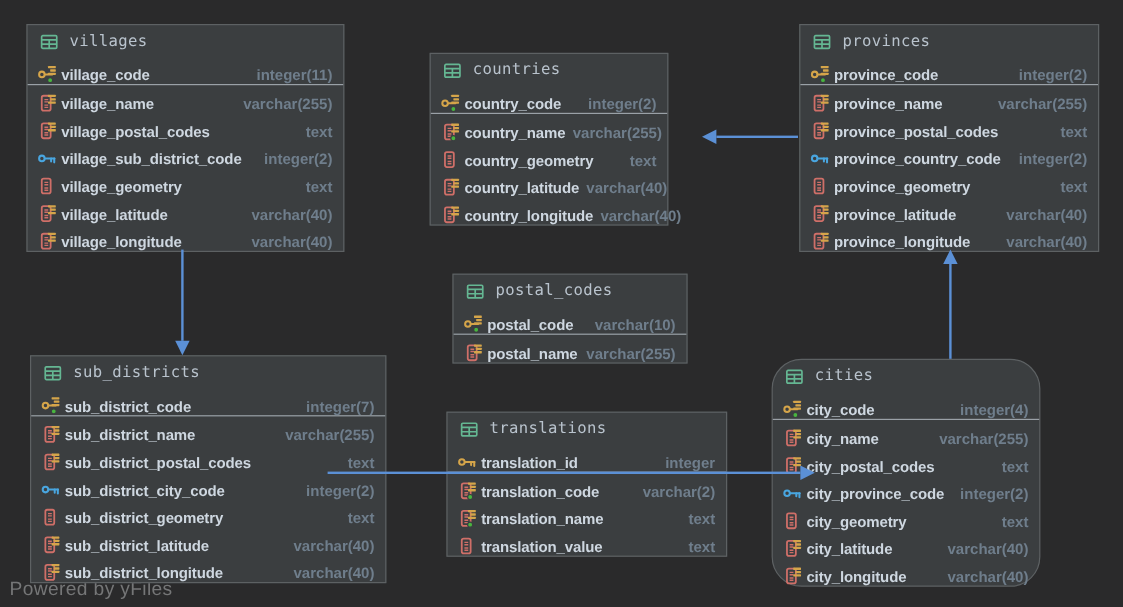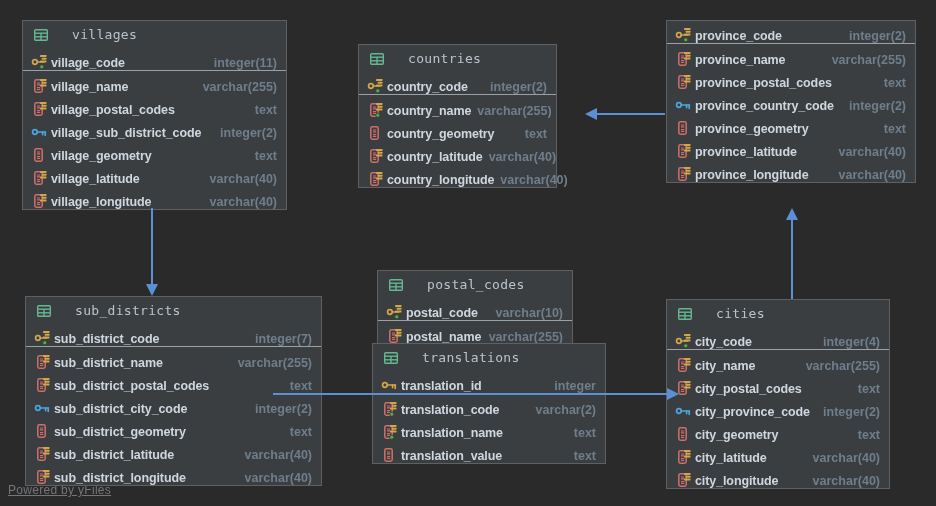--- a/index.html
+++ b/index.html
@@ -7,21 +7,21 @@
     position:relative;width:936px;height:506px;overflow:hidden;
     background:var(--canvas-bg,#2a2a2b);
     font-family:"Liberation Sans",sans-serif;
   }
   .table{
     position:absolute;box-sizing:border-box;z-index:2;
     background:var(--table-bg,#3b3e40);
     border:1px solid var(--table-border,#5d6163);
   }
   .thead{
-    height:27px;display:flex;align-items:center;gap:23px;
+    height:27px;display:flex;align-items:center;gap:9px;
     padding:0 10px;box-sizing:border-box;
   }
   .tname{
     font-family:"DejaVu Sans Mono",monospace;font-size:13px;
     color:var(--table-name-text,#b9c3cd);letter-spacing:.3px;
   }
   .row{
     height:23px;display:flex;align-items:flex-end;
     padding:0 9px 0 8px;box-sizing:border-box;white-space:nowrap;
   }
@@ -35,21 +35,21 @@
   }
   .ctype{
     margin-left:auto;padding-left:6px;font-size:12.5px;
     color:var(--type-text,#6f7e8c);
     font-weight:bold;
   }
   .edge-line{position:absolute;background:var(--edge,#5b90d6);z-index:3;}
   .arrowhead{position:absolute;width:0;height:0;z-index:3;}
   #watermark{
     position:absolute;left:8px;top:483px;z-index:1;
-    font-size:12px;color:var(--watermark-text,#757677);letter-spacing:.3px;text-decoration:underline;
+    font-size:16px;color:var(--watermark-text,#757677);letter-spacing:.3px;
   }
 </style>
 </head>
 <body>
 
 <div id="diagram" style="--canvas-bg: #2a2a2b; --table-bg: #3b3e40; --table-border: #5d6163; --pk-separator: #9aa1a7; --table-name-text: #b9c3cd; --column-name-text: #ced7e0; --type-text: #6f7e8c; --edge: #5b90d6; --icon-gold: #d5a54a; --icon-red: #cf6f68; --icon-blue: #49a6e0; --icon-green: #48b53f; --icon-teal: #65b793; --watermark-text: #757677;">
   <div id="watermark">Powered by yFiles</div>
 <div class="table" style="left: 22px; top: 20px; width: 265px;">
       <div class="thead">
         <span class="hicon">
@@ -268,322 +268,335 @@
               <rect x="10.8" y="3.8" width="4.7" height="1.9" rx=".4"></rect>
               <rect x="9" y="6.6" width="6.5" height="1.9" rx=".4"></rect>
             </g>
           </svg>
         </span>
         <span class="cname">country_longitude</span>
         <span class="ctype">varchar(40)</span>
       </div>
     </div>
     <div class="table" style="left: 666px; top: 20px; width: 250px;">
-      <div class="row pk">
-        <span class="cicon">
-          <svg width="16" height="16" viewBox="0 0 16 16">
-            <g stroke="#d5a54a" fill="none" stroke-width="1.7" stroke-linecap="round">
-              <circle cx="3.9" cy="8" r="2.3"></circle>
-              <path d="M6.4 8 H12.5"></path>
-            </g>
-            <g fill="#d5a54a">
-              <rect x="9" y="1" width="6.5" height="1.9" rx=".4"></rect>
-              <rect x="10.8" y="3.8" width="4.7" height="1.9" rx=".4"></rect>
-              <rect x="9" y="6.6" width="6.5" height="1.9" rx=".4"></rect>
-            </g>
-            <circle cx="10.8" cy="12.8" r="2.1" fill="#48b53f" stroke="#3b3e40" stroke-width="1"></circle>
-          </svg>
-        </span>
-        <span class="cname">province_code</span>
-        <span class="ctype">integer(2)</span>
-      </div>
-      <div class="row">
-        <span class="cicon">
-          <svg width="16" height="16" viewBox="0 0 16 16">
-            <g stroke="#cf6f68" fill="none">
-              <rect x="3.8" y="1.8" width="7.4" height="12.4" rx="1.6" stroke-width="1.5"></rect>
-              <path d="M6 5 H9.2 M6 6.9 H9.2 M6 9.6 H9.2 M6 11.5 H9.2" stroke-width="1.2"></path>
-            </g>
-            <g fill="#d5a54a">
-              <rect x="9" y="1" width="6.5" height="1.9" rx=".4"></rect>
-              <rect x="10.8" y="3.8" width="4.7" height="1.9" rx=".4"></rect>
-              <rect x="9" y="6.6" width="6.5" height="1.9" rx=".4"></rect>
-            </g>
-          </svg>
-        </span>
-        <span class="cname">province_name</span>
-        <span class="ctype">varchar(255)</span>
-      </div>
-      <div class="row">
-        <span class="cicon">
-          <svg width="16" height="16" viewBox="0 0 16 16">
-            <g stroke="#cf6f68" fill="none">
-              <rect x="3.8" y="1.8" width="7.4" height="12.4" rx="1.6" stroke-width="1.5"></rect>
-              <path d="M6 5 H9.2 M6 6.9 H9.2 M6 9.6 H9.2 M6 11.5 H9.2" stroke-width="1.2"></path>
-            </g>
-            <g fill="#d5a54a">
-              <rect x="9" y="1" width="6.5" height="1.9" rx=".4"></rect>
-              <rect x="10.8" y="3.8" width="4.7" height="1.9" rx=".4"></rect>
-              <rect x="9" y="6.6" width="6.5" height="1.9" rx=".4"></rect>
-            </g>
-          </svg>
-        </span>
-        <span class="cname">province_postal_codes</span>
-        <span class="ctype">text</span>
-      </div>
-      <div class="row">
-        <span class="cicon">
-          <svg width="16" height="16" viewBox="0 0 16 16">
-            <g stroke="#49a6e0" fill="none" stroke-width="1.7" stroke-linecap="round">
-              <circle cx="3.9" cy="8" r="2.3"></circle>
-              <path d="M6.4 8 H14.4"></path>
-              <path d="M11.6 8 V10.6"></path>
-              <path d="M14.2 8 V11.3"></path>
-            </g>
-          </svg>
-        </span>
-        <span class="cname">province_country_code</span>
-        <span class="ctype">integer(2)</span>
-      </div>
-      <div class="row">
-        <span class="cicon">
-          <svg width="16" height="16" viewBox="0 0 16 16">
-            <g stroke="#cf6f68" fill="none">
-              <rect x="3.8" y="1.8" width="7.4" height="12.4" rx="1.6" stroke-width="1.5"></rect>
-              <path d="M6 5 H9.2 M6 6.9 H9.2 M6 9.6 H9.2 M6 11.5 H9.2" stroke-width="1.2"></path>
-            </g>
-          </svg>
-        </span>
-        <span class="cname">province_geometry</span>
-        <span class="ctype">text</span>
-      </div>
-      <div class="row">
-        <span class="cicon">
-          <svg width="16" height="16" viewBox="0 0 16 16">
-            <g stroke="#cf6f68" fill="none">
-              <rect x="3.8" y="1.8" width="7.4" height="12.4" rx="1.6" stroke-width="1.5"></rect>
-              <path d="M6 5 H9.2 M6 6.9 H9.2 M6 9.6 H9.2 M6 11.5 H9.2" stroke-width="1.2"></path>
-            </g>
-            <g fill="#d5a54a">
-              <rect x="9" y="1" width="6.5" height="1.9" rx=".4"></rect>
-              <rect x="10.8" y="3.8" width="4.7" height="1.9" rx=".4"></rect>
-              <rect x="9" y="6.6" width="6.5" height="1.9" rx=".4"></rect>
-            </g>
-          </svg>
-        </span>
-        <span class="cname">province_latitude</span>
-        <span class="ctype">varchar(40)</span>
-      </div>
-      <div class="row">
-        <span class="cicon">
-          <svg width="16" height="16" viewBox="0 0 16 16">
-            <g stroke="#cf6f68" fill="none">
-              <rect x="3.8" y="1.8" width="7.4" height="12.4" rx="1.6" stroke-width="1.5"></rect>
-              <path d="M6 5 H9.2 M6 6.9 H9.2 M6 9.6 H9.2 M6 11.5 H9.2" stroke-width="1.2"></path>
-            </g>
-            <g fill="#d5a54a">
-              <rect x="9" y="1" width="6.5" height="1.9" rx=".4"></rect>
-              <rect x="10.8" y="3.8" width="4.7" height="1.9" rx=".4"></rect>
-              <rect x="9" y="6.6" width="6.5" height="1.9" rx=".4"></rect>
-            </g>
-          </svg>
-        </span>
-        <span class="cname">province_longitude</span>
-        <span class="ctype">varchar(40)</span>
-      </div>
-    </div>
-    <div class="table" style="left: 25px; top: 296px; width: 297px;">
       <div class="thead">
         <span class="hicon">
           <svg width="16" height="16" viewBox="0 0 16 16">
             <g fill="none" stroke="#65b793" stroke-width="1.4">
               <rect x="1.7" y="2.7" width="12.6" height="10.6" rx="1"></rect>
               <line x1="1.7" y1="6.2" x2="14.3" y2="6.2"></line>
               <line x1="8" y1="6.2" x2="8" y2="13.3"></line>
               <line x1="1.7" y1="9.8" x2="14.3" y2="9.8"></line>
             </g>
           </svg>
         </span>
-        <span class="tname">sub_districts</span>
+        <span class="tname">provinces</span>
       </div>
       <div class="row pk">
         <span class="cicon">
           <svg width="16" height="16" viewBox="0 0 16 16">
             <g stroke="#d5a54a" fill="none" stroke-width="1.7" stroke-linecap="round">
               <circle cx="3.9" cy="8" r="2.3"></circle>
               <path d="M6.4 8 H12.5"></path>
             </g>
             <g fill="#d5a54a">
               <rect x="9" y="1" width="6.5" height="1.9" rx=".4"></rect>
               <rect x="10.8" y="3.8" width="4.7" height="1.9" rx=".4"></rect>
               <rect x="9" y="6.6" width="6.5" height="1.9" rx=".4"></rect>
             </g>
             <circle cx="10.8" cy="12.8" r="2.1" fill="#48b53f" stroke="#3b3e40" stroke-width="1"></circle>
           </svg>
         </span>
-        <span class="cname">sub_district_code</span>
-        <span class="ctype">integer(7)</span>
-      </div>
-      <div class="row">
-        <span class="cicon">
-          <svg width="16" height="16" viewBox="0 0 16 16">
-            <g stroke="#cf6f68" fill="none">
-              <rect x="3.8" y="1.8" width="7.4" height="12.4" rx="1.6" stroke-width="1.5"></rect>
-              <path d="M6 5 H9.2 M6 6.9 H9.2 M6 9.6 H9.2 M6 11.5 H9.2" stroke-width="1.2"></path>
-            </g>
-            <g fill="#d5a54a">
-              <rect x="9" y="1" width="6.5" height="1.9" rx=".4"></rect>
-              <rect x="10.8" y="3.8" width="4.7" height="1.9" rx=".4"></rect>
-              <rect x="9" y="6.6" width="6.5" height="1.9" rx=".4"></rect>
-            </g>
-          </svg>
-        </span>
-        <span class="cname">sub_district_name</span>
+        <span class="cname">province_code</span>
+        <span class="ctype">integer(2)</span>
+      </div>
+      <div class="row">
+        <span class="cicon">
+          <svg width="16" height="16" viewBox="0 0 16 16">
+            <g stroke="#cf6f68" fill="none">
+              <rect x="3.8" y="1.8" width="7.4" height="12.4" rx="1.6" stroke-width="1.5"></rect>
+              <path d="M6 5 H9.2 M6 6.9 H9.2 M6 9.6 H9.2 M6 11.5 H9.2" stroke-width="1.2"></path>
+            </g>
+            <g fill="#d5a54a">
+              <rect x="9" y="1" width="6.5" height="1.9" rx=".4"></rect>
+              <rect x="10.8" y="3.8" width="4.7" height="1.9" rx=".4"></rect>
+              <rect x="9" y="6.6" width="6.5" height="1.9" rx=".4"></rect>
+            </g>
+          </svg>
+        </span>
+        <span class="cname">province_name</span>
         <span class="ctype">varchar(255)</span>
       </div>
       <div class="row">
         <span class="cicon">
           <svg width="16" height="16" viewBox="0 0 16 16">
             <g stroke="#cf6f68" fill="none">
               <rect x="3.8" y="1.8" width="7.4" height="12.4" rx="1.6" stroke-width="1.5"></rect>
               <path d="M6 5 H9.2 M6 6.9 H9.2 M6 9.6 H9.2 M6 11.5 H9.2" stroke-width="1.2"></path>
             </g>
             <g fill="#d5a54a">
               <rect x="9" y="1" width="6.5" height="1.9" rx=".4"></rect>
               <rect x="10.8" y="3.8" width="4.7" height="1.9" rx=".4"></rect>
               <rect x="9" y="6.6" width="6.5" height="1.9" rx=".4"></rect>
             </g>
           </svg>
         </span>
-        <span class="cname">sub_district_postal_codes</span>
+        <span class="cname">province_postal_codes</span>
         <span class="ctype">text</span>
       </div>
       <div class="row">
         <span class="cicon">
           <svg width="16" height="16" viewBox="0 0 16 16">
             <g stroke="#49a6e0" fill="none" stroke-width="1.7" stroke-linecap="round">
               <circle cx="3.9" cy="8" r="2.3"></circle>
               <path d="M6.4 8 H14.4"></path>
               <path d="M11.6 8 V10.6"></path>
               <path d="M14.2 8 V11.3"></path>
             </g>
           </svg>
         </span>
-        <span class="cname">sub_district_city_code</span>
+        <span class="cname">province_country_code</span>
         <span class="ctype">integer(2)</span>
       </div>
       <div class="row">
         <span class="cicon">
           <svg width="16" height="16" viewBox="0 0 16 16">
             <g stroke="#cf6f68" fill="none">
               <rect x="3.8" y="1.8" width="7.4" height="12.4" rx="1.6" stroke-width="1.5"></rect>
               <path d="M6 5 H9.2 M6 6.9 H9.2 M6 9.6 H9.2 M6 11.5 H9.2" stroke-width="1.2"></path>
             </g>
           </svg>
         </span>
-        <span class="cname">sub_district_geometry</span>
-        <span class="ctype">text</span>
-      </div>
-      <div class="row">
-        <span class="cicon">
-          <svg width="16" height="16" viewBox="0 0 16 16">
-            <g stroke="#cf6f68" fill="none">
-              <rect x="3.8" y="1.8" width="7.4" height="12.4" rx="1.6" stroke-width="1.5"></rect>
-              <path d="M6 5 H9.2 M6 6.9 H9.2 M6 9.6 H9.2 M6 11.5 H9.2" stroke-width="1.2"></path>
-            </g>
-            <g fill="#d5a54a">
-              <rect x="9" y="1" width="6.5" height="1.9" rx=".4"></rect>
-              <rect x="10.8" y="3.8" width="4.7" height="1.9" rx=".4"></rect>
-              <rect x="9" y="6.6" width="6.5" height="1.9" rx=".4"></rect>
-            </g>
-          </svg>
-        </span>
-        <span class="cname">sub_district_latitude</span>
-        <span class="ctype">varchar(40)</span>
-      </div>
-      <div class="row">
-        <span class="cicon">
-          <svg width="16" height="16" viewBox="0 0 16 16">
-            <g stroke="#cf6f68" fill="none">
-              <rect x="3.8" y="1.8" width="7.4" height="12.4" rx="1.6" stroke-width="1.5"></rect>
-              <path d="M6 5 H9.2 M6 6.9 H9.2 M6 9.6 H9.2 M6 11.5 H9.2" stroke-width="1.2"></path>
-            </g>
-            <g fill="#d5a54a">
-              <rect x="9" y="1" width="6.5" height="1.9" rx=".4"></rect>
-              <rect x="10.8" y="3.8" width="4.7" height="1.9" rx=".4"></rect>
-              <rect x="9" y="6.6" width="6.5" height="1.9" rx=".4"></rect>
-            </g>
-          </svg>
-        </span>
-        <span class="cname">sub_district_longitude</span>
+        <span class="cname">province_geometry</span>
+        <span class="ctype">text</span>
+      </div>
+      <div class="row">
+        <span class="cicon">
+          <svg width="16" height="16" viewBox="0 0 16 16">
+            <g stroke="#cf6f68" fill="none">
+              <rect x="3.8" y="1.8" width="7.4" height="12.4" rx="1.6" stroke-width="1.5"></rect>
+              <path d="M6 5 H9.2 M6 6.9 H9.2 M6 9.6 H9.2 M6 11.5 H9.2" stroke-width="1.2"></path>
+            </g>
+            <g fill="#d5a54a">
+              <rect x="9" y="1" width="6.5" height="1.9" rx=".4"></rect>
+              <rect x="10.8" y="3.8" width="4.7" height="1.9" rx=".4"></rect>
+              <rect x="9" y="6.6" width="6.5" height="1.9" rx=".4"></rect>
+            </g>
+          </svg>
+        </span>
+        <span class="cname">province_latitude</span>
+        <span class="ctype">varchar(40)</span>
+      </div>
+      <div class="row">
+        <span class="cicon">
+          <svg width="16" height="16" viewBox="0 0 16 16">
+            <g stroke="#cf6f68" fill="none">
+              <rect x="3.8" y="1.8" width="7.4" height="12.4" rx="1.6" stroke-width="1.5"></rect>
+              <path d="M6 5 H9.2 M6 6.9 H9.2 M6 9.6 H9.2 M6 11.5 H9.2" stroke-width="1.2"></path>
+            </g>
+            <g fill="#d5a54a">
+              <rect x="9" y="1" width="6.5" height="1.9" rx=".4"></rect>
+              <rect x="10.8" y="3.8" width="4.7" height="1.9" rx=".4"></rect>
+              <rect x="9" y="6.6" width="6.5" height="1.9" rx=".4"></rect>
+            </g>
+          </svg>
+        </span>
+        <span class="cname">province_longitude</span>
         <span class="ctype">varchar(40)</span>
       </div>
     </div>
-    <div class="table" style="left: 377px; top: 228px; width: 196px; margin-top: 42px;">
+    <div class="table" style="left: 25px; top: 296px; width: 297px;">
       <div class="thead">
         <span class="hicon">
           <svg width="16" height="16" viewBox="0 0 16 16">
             <g fill="none" stroke="#65b793" stroke-width="1.4">
               <rect x="1.7" y="2.7" width="12.6" height="10.6" rx="1"></rect>
               <line x1="1.7" y1="6.2" x2="14.3" y2="6.2"></line>
               <line x1="8" y1="6.2" x2="8" y2="13.3"></line>
               <line x1="1.7" y1="9.8" x2="14.3" y2="9.8"></line>
             </g>
           </svg>
         </span>
-        <span class="tname">postal_codes</span>
+        <span class="tname">sub_districts</span>
       </div>
       <div class="row pk">
         <span class="cicon">
           <svg width="16" height="16" viewBox="0 0 16 16">
             <g stroke="#d5a54a" fill="none" stroke-width="1.7" stroke-linecap="round">
               <circle cx="3.9" cy="8" r="2.3"></circle>
               <path d="M6.4 8 H12.5"></path>
             </g>
             <g fill="#d5a54a">
               <rect x="9" y="1" width="6.5" height="1.9" rx=".4"></rect>
               <rect x="10.8" y="3.8" width="4.7" height="1.9" rx=".4"></rect>
               <rect x="9" y="6.6" width="6.5" height="1.9" rx=".4"></rect>
             </g>
             <circle cx="10.8" cy="12.8" r="2.1" fill="#48b53f" stroke="#3b3e40" stroke-width="1"></circle>
           </svg>
         </span>
-        <span class="cname">postal_code</span>
-        <span class="ctype">varchar(10)</span>
-      </div>
-      <div class="row">
-        <span class="cicon">
-          <svg width="16" height="16" viewBox="0 0 16 16">
-            <g stroke="#cf6f68" fill="none">
-              <rect x="3.8" y="1.8" width="7.4" height="12.4" rx="1.6" stroke-width="1.5"></rect>
-              <path d="M6 5 H9.2 M6 6.9 H9.2 M6 9.6 H9.2 M6 11.5 H9.2" stroke-width="1.2"></path>
-            </g>
-            <g fill="#d5a54a">
-              <rect x="9" y="1" width="6.5" height="1.9" rx=".4"></rect>
-              <rect x="10.8" y="3.8" width="4.7" height="1.9" rx=".4"></rect>
-              <rect x="9" y="6.6" width="6.5" height="1.9" rx=".4"></rect>
-            </g>
-          </svg>
-        </span>
-        <span class="cname">postal_name</span>
+        <span class="cname">sub_district_code</span>
+        <span class="ctype">integer(7)</span>
+      </div>
+      <div class="row">
+        <span class="cicon">
+          <svg width="16" height="16" viewBox="0 0 16 16">
+            <g stroke="#cf6f68" fill="none">
+              <rect x="3.8" y="1.8" width="7.4" height="12.4" rx="1.6" stroke-width="1.5"></rect>
+              <path d="M6 5 H9.2 M6 6.9 H9.2 M6 9.6 H9.2 M6 11.5 H9.2" stroke-width="1.2"></path>
+            </g>
+            <g fill="#d5a54a">
+              <rect x="9" y="1" width="6.5" height="1.9" rx=".4"></rect>
+              <rect x="10.8" y="3.8" width="4.7" height="1.9" rx=".4"></rect>
+              <rect x="9" y="6.6" width="6.5" height="1.9" rx=".4"></rect>
+            </g>
+          </svg>
+        </span>
+        <span class="cname">sub_district_name</span>
         <span class="ctype">varchar(255)</span>
       </div>
+      <div class="row">
+        <span class="cicon">
+          <svg width="16" height="16" viewBox="0 0 16 16">
+            <g stroke="#cf6f68" fill="none">
+              <rect x="3.8" y="1.8" width="7.4" height="12.4" rx="1.6" stroke-width="1.5"></rect>
+              <path d="M6 5 H9.2 M6 6.9 H9.2 M6 9.6 H9.2 M6 11.5 H9.2" stroke-width="1.2"></path>
+            </g>
+            <g fill="#d5a54a">
+              <rect x="9" y="1" width="6.5" height="1.9" rx=".4"></rect>
+              <rect x="10.8" y="3.8" width="4.7" height="1.9" rx=".4"></rect>
+              <rect x="9" y="6.6" width="6.5" height="1.9" rx=".4"></rect>
+            </g>
+          </svg>
+        </span>
+        <span class="cname">sub_district_postal_codes</span>
+        <span class="ctype">text</span>
+      </div>
+      <div class="row">
+        <span class="cicon">
+          <svg width="16" height="16" viewBox="0 0 16 16">
+            <g stroke="#49a6e0" fill="none" stroke-width="1.7" stroke-linecap="round">
+              <circle cx="3.9" cy="8" r="2.3"></circle>
+              <path d="M6.4 8 H14.4"></path>
+              <path d="M11.6 8 V10.6"></path>
+              <path d="M14.2 8 V11.3"></path>
+            </g>
+          </svg>
+        </span>
+        <span class="cname">sub_district_city_code</span>
+        <span class="ctype">integer(2)</span>
+      </div>
+      <div class="row">
+        <span class="cicon">
+          <svg width="16" height="16" viewBox="0 0 16 16">
+            <g stroke="#cf6f68" fill="none">
+              <rect x="3.8" y="1.8" width="7.4" height="12.4" rx="1.6" stroke-width="1.5"></rect>
+              <path d="M6 5 H9.2 M6 6.9 H9.2 M6 9.6 H9.2 M6 11.5 H9.2" stroke-width="1.2"></path>
+            </g>
+          </svg>
+        </span>
+        <span class="cname">sub_district_geometry</span>
+        <span class="ctype">text</span>
+      </div>
+      <div class="row">
+        <span class="cicon">
+          <svg width="16" height="16" viewBox="0 0 16 16">
+            <g stroke="#cf6f68" fill="none">
+              <rect x="3.8" y="1.8" width="7.4" height="12.4" rx="1.6" stroke-width="1.5"></rect>
+              <path d="M6 5 H9.2 M6 6.9 H9.2 M6 9.6 H9.2 M6 11.5 H9.2" stroke-width="1.2"></path>
+            </g>
+            <g fill="#d5a54a">
+              <rect x="9" y="1" width="6.5" height="1.9" rx=".4"></rect>
+              <rect x="10.8" y="3.8" width="4.7" height="1.9" rx=".4"></rect>
+              <rect x="9" y="6.6" width="6.5" height="1.9" rx=".4"></rect>
+            </g>
+          </svg>
+        </span>
+        <span class="cname">sub_district_latitude</span>
+        <span class="ctype">varchar(40)</span>
+      </div>
+      <div class="row">
+        <span class="cicon">
+          <svg width="16" height="16" viewBox="0 0 16 16">
+            <g stroke="#cf6f68" fill="none">
+              <rect x="3.8" y="1.8" width="7.4" height="12.4" rx="1.6" stroke-width="1.5"></rect>
+              <path d="M6 5 H9.2 M6 6.9 H9.2 M6 9.6 H9.2 M6 11.5 H9.2" stroke-width="1.2"></path>
+            </g>
+            <g fill="#d5a54a">
+              <rect x="9" y="1" width="6.5" height="1.9" rx=".4"></rect>
+              <rect x="10.8" y="3.8" width="4.7" height="1.9" rx=".4"></rect>
+              <rect x="9" y="6.6" width="6.5" height="1.9" rx=".4"></rect>
+            </g>
+          </svg>
+        </span>
+        <span class="cname">sub_district_longitude</span>
+        <span class="ctype">varchar(40)</span>
+      </div>
     </div>
-    <div class="table" style="left: 372px; top: 343px; width: 234px;">
+    <div class="table" style="left: 377px; top: 228px; width: 196px;">
       <div class="thead">
         <span class="hicon">
           <svg width="16" height="16" viewBox="0 0 16 16">
             <g fill="none" stroke="#65b793" stroke-width="1.4">
               <rect x="1.7" y="2.7" width="12.6" height="10.6" rx="1"></rect>
               <line x1="1.7" y1="6.2" x2="14.3" y2="6.2"></line>
               <line x1="8" y1="6.2" x2="8" y2="13.3"></line>
               <line x1="1.7" y1="9.8" x2="14.3" y2="9.8"></line>
             </g>
           </svg>
         </span>
+        <span class="tname">postal_codes</span>
+      </div>
+      <div class="row pk">
+        <span class="cicon">
+          <svg width="16" height="16" viewBox="0 0 16 16">
+            <g stroke="#d5a54a" fill="none" stroke-width="1.7" stroke-linecap="round">
+              <circle cx="3.9" cy="8" r="2.3"></circle>
+              <path d="M6.4 8 H12.5"></path>
+            </g>
+            <g fill="#d5a54a">
+              <rect x="9" y="1" width="6.5" height="1.9" rx=".4"></rect>
+              <rect x="10.8" y="3.8" width="4.7" height="1.9" rx=".4"></rect>
+              <rect x="9" y="6.6" width="6.5" height="1.9" rx=".4"></rect>
+            </g>
+            <circle cx="10.8" cy="12.8" r="2.1" fill="#48b53f" stroke="#3b3e40" stroke-width="1"></circle>
+          </svg>
+        </span>
+        <span class="cname">postal_code</span>
+        <span class="ctype">varchar(10)</span>
+      </div>
+      <div class="row">
+        <span class="cicon">
+          <svg width="16" height="16" viewBox="0 0 16 16">
+            <g stroke="#cf6f68" fill="none">
+              <rect x="3.8" y="1.8" width="7.4" height="12.4" rx="1.6" stroke-width="1.5"></rect>
+              <path d="M6 5 H9.2 M6 6.9 H9.2 M6 9.6 H9.2 M6 11.5 H9.2" stroke-width="1.2"></path>
+            </g>
+            <g fill="#d5a54a">
+              <rect x="9" y="1" width="6.5" height="1.9" rx=".4"></rect>
+              <rect x="10.8" y="3.8" width="4.7" height="1.9" rx=".4"></rect>
+              <rect x="9" y="6.6" width="6.5" height="1.9" rx=".4"></rect>
+            </g>
+          </svg>
+        </span>
+        <span class="cname">postal_name</span>
+        <span class="ctype">varchar(255)</span>
+      </div>
+    </div>
+    <div class="table" style="left: 372px; top: 343px; width: 234px;">
+      <div class="thead">
+        <span class="hicon">
+          <svg width="16" height="16" viewBox="0 0 16 16">
+            <g fill="none" stroke="#65b793" stroke-width="1.4">
+              <rect x="1.7" y="2.7" width="12.6" height="10.6" rx="1"></rect>
+              <line x1="1.7" y1="6.2" x2="14.3" y2="6.2"></line>
+              <line x1="8" y1="6.2" x2="8" y2="13.3"></line>
+              <line x1="1.7" y1="9.8" x2="14.3" y2="9.8"></line>
+            </g>
+          </svg>
+        </span>
         <span class="tname">translations</span>
       </div>
       <div class="row pk">
         <span class="cicon">
           <svg width="16" height="16" viewBox="0 0 16 16">
             <g stroke="#d5a54a" fill="none" stroke-width="1.7" stroke-linecap="round">
               <circle cx="3.9" cy="8" r="2.3"></circle>
               <path d="M6.4 8 H14.4"></path>
               <path d="M11.6 8 V10.6"></path>
               <path d="M14.2 8 V11.3"></path>
@@ -635,21 +648,21 @@
             <g stroke="#cf6f68" fill="none">
               <rect x="3.8" y="1.8" width="7.4" height="12.4" rx="1.6" stroke-width="1.5"></rect>
               <path d="M6 5 H9.2 M6 6.9 H9.2 M6 9.6 H9.2 M6 11.5 H9.2" stroke-width="1.2"></path>
             </g>
           </svg>
         </span>
         <span class="cname">translation_value</span>
         <span class="ctype">text</span>
       </div>
     </div>
-    <div class="table" style="left: 666px; top: 299px; width: 224px;">
+    <div class="table" style="left: 643px; top: 299px; width: 224px; border-radius: 25px;">
       <div class="thead">
         <span class="hicon">
           <svg width="16" height="16" viewBox="0 0 16 16">
             <g fill="none" stroke="#65b793" stroke-width="1.4">
               <rect x="1.7" y="2.7" width="12.6" height="10.6" rx="1"></rect>
               <line x1="1.7" y1="6.2" x2="14.3" y2="6.2"></line>
               <line x1="8" y1="6.2" x2="8" y2="13.3"></line>
               <line x1="1.7" y1="9.8" x2="14.3" y2="9.8"></line>
             </g>
           </svg>

